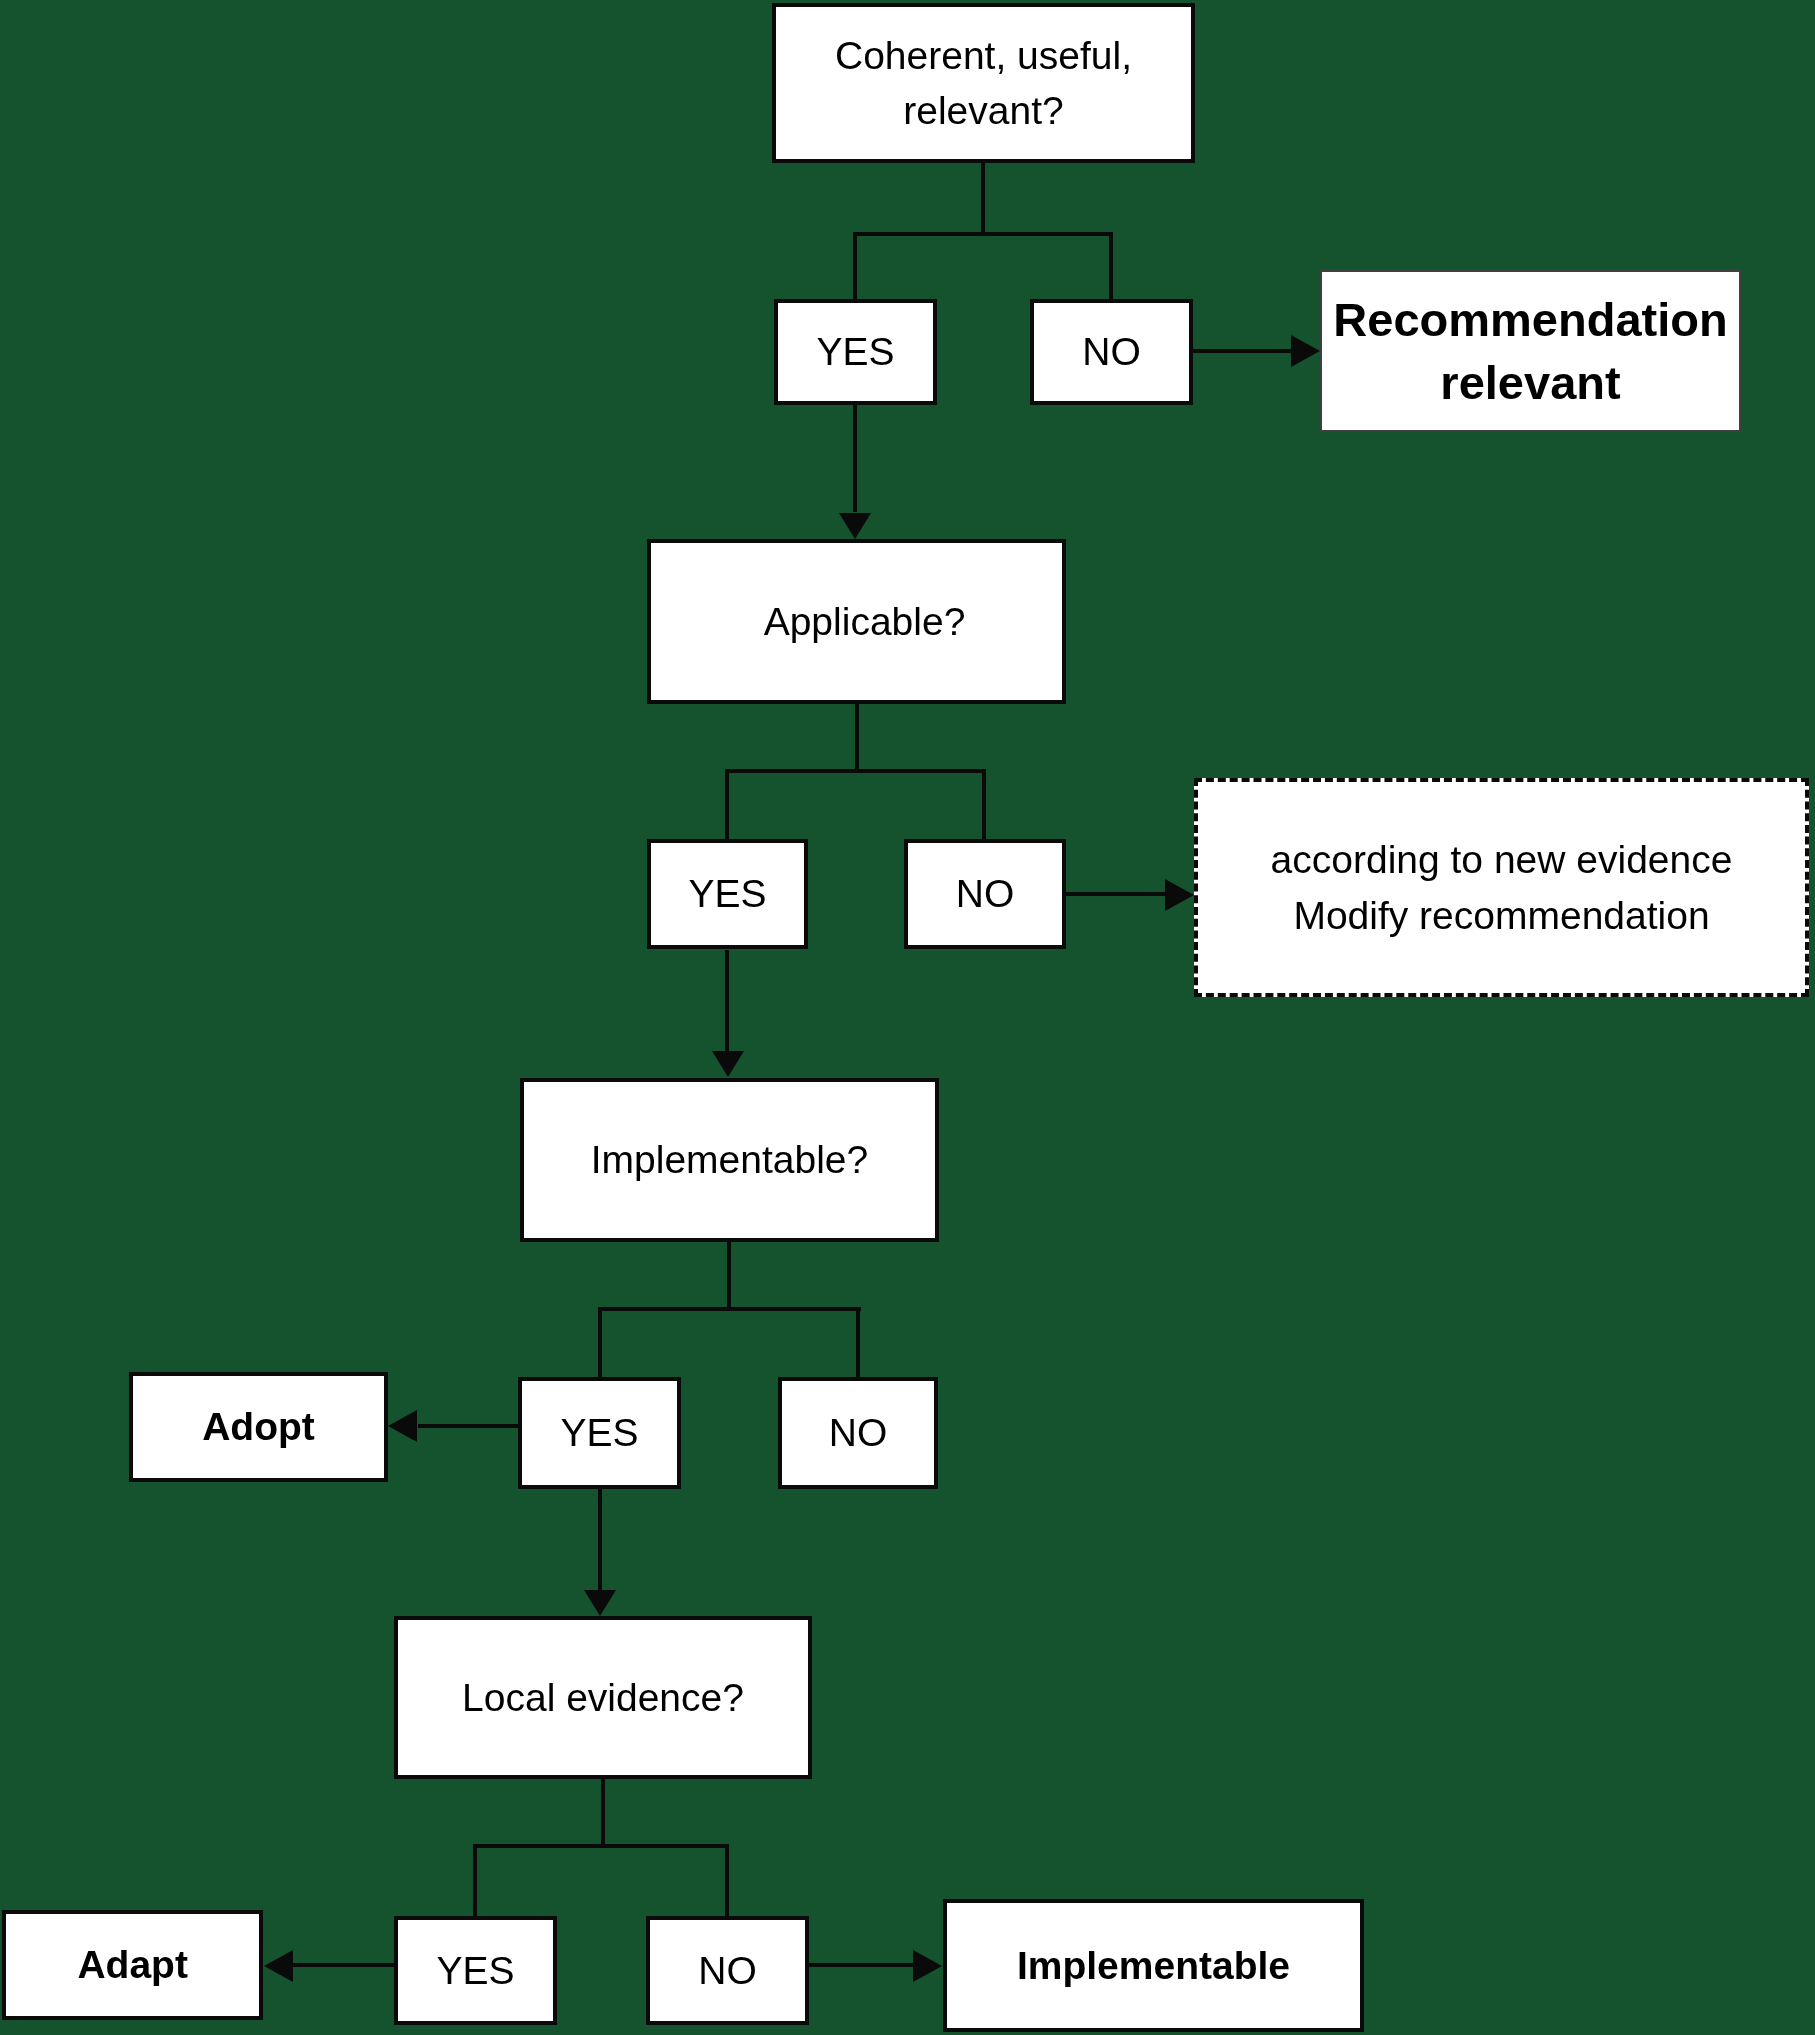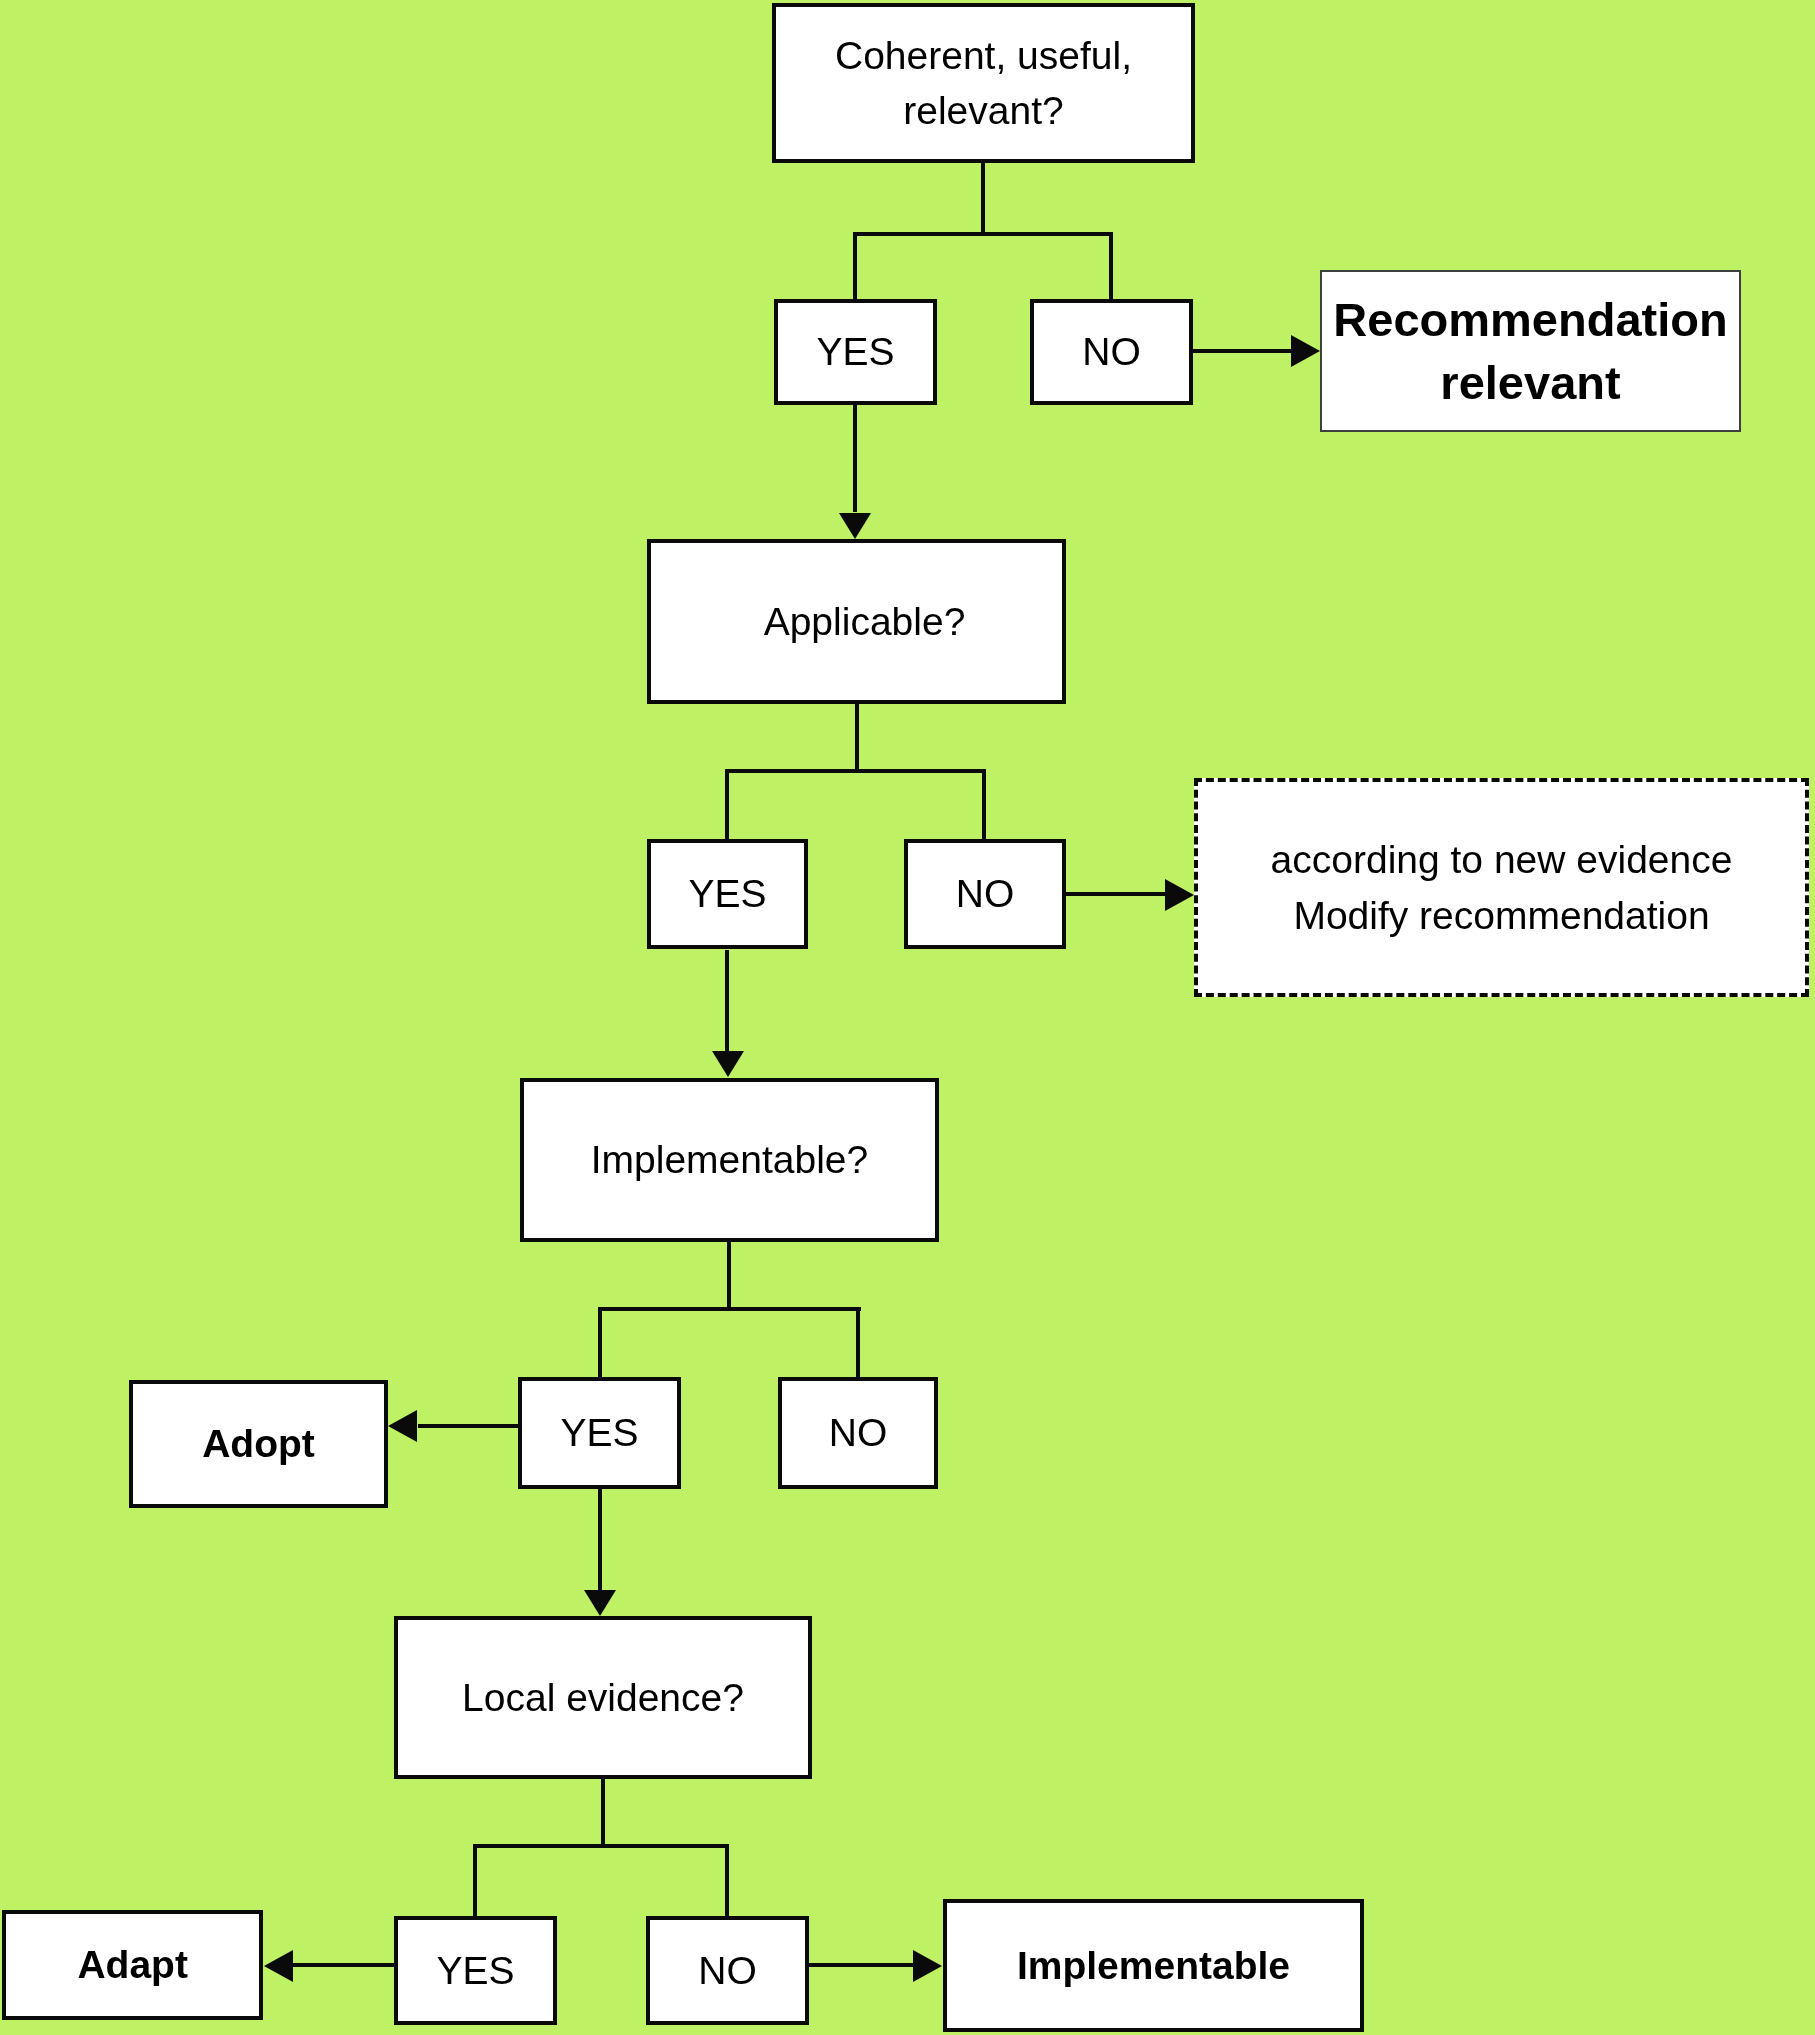--- a/index.html
+++ b/index.html
@@ -4,21 +4,21 @@
 <style>
   html, body {
     margin: 0;
     padding: 0;
     background: #ffffff;
   }
   .canvas {
     position: relative;
     width: 1815px;
     height: 2035px;
-    background: #bef264;
+    background: #14532d;
     font-family: "Liberation Sans", sans-serif;
     color: #000000;
   }
   .box {
     position: absolute;
     box-sizing: border-box;
     border: 4.4px solid #0a0a0a;
     background: #ffffff;
     display: flex;
     align-items: center;
@@ -131,21 +131,21 @@
 
   <div class="box" style="left:520px;top:1078px;width:419px;height:164px;">
     <span>Implementable?</span>
   </div>
 
   <div class="vline" style="left:727px;top:1242px;height:68px;"></div>
   <div class="hline" style="left:598px;top:1307px;width:263px;"></div>
   <div class="vline" style="left:598px;top:1309px;height:68px;"></div>
   <div class="vline" style="left:856px;top:1309px;height:68px;"></div>
 
-  <div class="box bold" style="left:129px;top:1372px;width:259px;height:128px;margin-top:8px;">
+  <div class="box bold" style="left:129px;top:1372px;width:259px;height:110px;">
     <span>Adopt</span>
   </div>
 
   <div class="arrowhead arr-left" style="left:388px;top:1410px;"></div>
   <div class="hline" style="left:418px;top:1424px;width:101px;"></div>
 
   <div class="box" style="left:518px;top:1377px;width:163px;height:112px;">
     <span>YES</span>
   </div>
   <div class="box" style="left:778px;top:1377px;width:160px;height:112px;">

